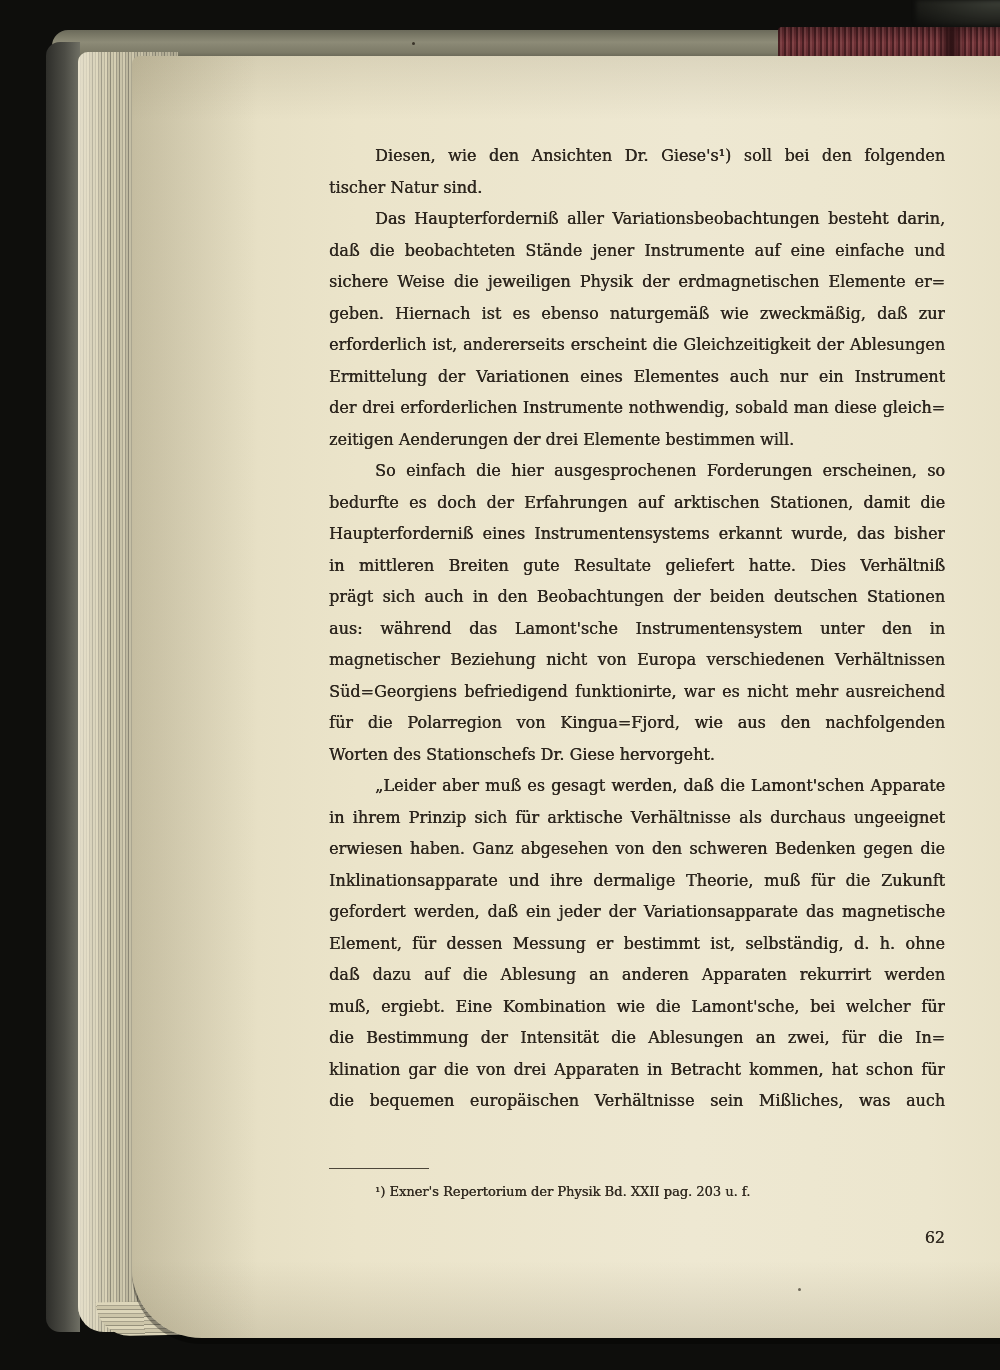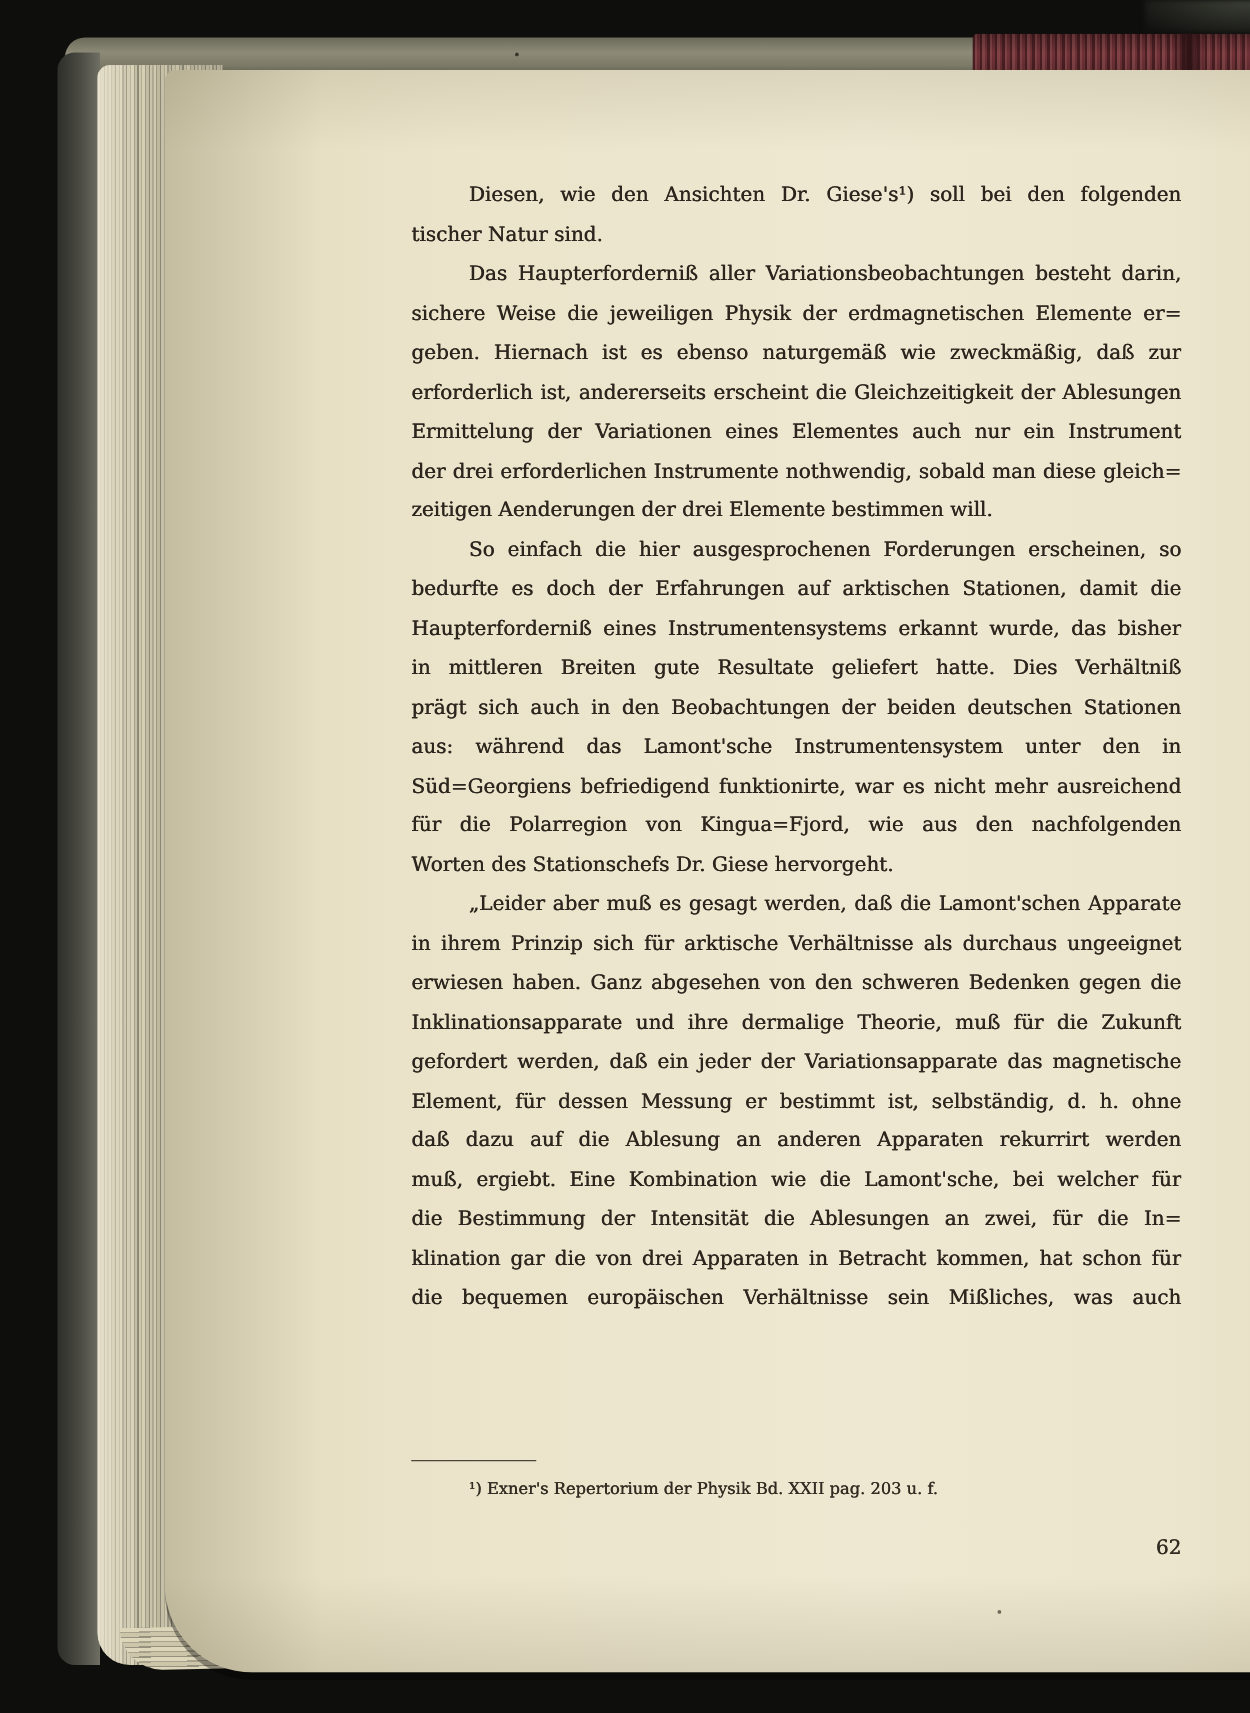--- a/index.html
+++ b/index.html
@@ -120,32 +120,34 @@
   <div class="page">
 
     <div class="speck" style="left:280px; top:-14px; width:3px; height:3px;"></div>
     <div class="speck" style="left:666px; top:1232px; width:3px; height:3px; opacity:.7;"></div>
 
     <div class="text-block">
 
     <div class="line indent">Diesen, wie den Ansichten Dr. Giese's¹) soll bei den folgenden</div>
         <div class="line para-end">tischer Natur sind.</div>
         <div class="line indent">Das Haupterforderniß aller Variationsbeobachtungen besteht darin,</div>
+        <div class="line">daß die beobachteten Stände jener Instrumente auf eine einfache und</div>
         <div class="line">sichere Weise die jeweiligen Physik der erdmagnetischen Elemente er=</div>
         <div class="line">geben.  Hiernach ist es ebenso naturgemäß wie zweckmäßig, daß zur</div>
         <div class="line">erforderlich ist, andererseits erscheint die Gleichzeitigkeit der Ablesungen</div>
         <div class="line">Ermittelung der Variationen eines Elementes auch nur ein Instrument</div>
         <div class="line">der drei erforderlichen Instrumente nothwendig, sobald man diese gleich=</div>
         <div class="line para-end">zeitigen Aenderungen der drei Elemente bestimmen will.</div>
         <div class="line indent">So einfach die hier ausgesprochenen Forderungen erscheinen, so</div>
         <div class="line">bedurfte es doch der Erfahrungen auf arktischen Stationen, damit die</div>
         <div class="line">Haupterforderniß eines Instrumentensystems erkannt wurde, das bisher</div>
         <div class="line">in mittleren Breiten gute Resultate geliefert hatte.  Dies Verhältniß</div>
         <div class="line">prägt sich auch in den Beobachtungen der beiden deutschen Stationen</div>
         <div class="line">aus: während das Lamont'sche Instrumentensystem unter den in</div>
+        <div class="line">magnetischer Beziehung nicht von Europa verschiedenen Verhältnissen</div>
         <div class="line">Süd=Georgiens befriedigend funktionirte, war es nicht mehr ausreichend</div>
         <div class="line">für die Polarregion von Kingua=Fjord, wie aus den nachfolgenden</div>
         <div class="line para-end">Worten des Stationschefs Dr. Giese hervorgeht.</div>
         <div class="line indent">„Leider aber muß es gesagt werden, daß die Lamont'schen Apparate</div>
         <div class="line">in ihrem Prinzip sich für arktische Verhältnisse als durchaus ungeeignet</div>
         <div class="line">erwiesen haben.  Ganz abgesehen von den schweren Bedenken gegen die</div>
         <div class="line">Inklinationsapparate und ihre dermalige Theorie, muß für die Zukunft</div>
         <div class="line">gefordert werden, daß ein jeder der Variationsapparate das magnetische</div>
         <div class="line">Element, für dessen Messung er bestimmt ist, selbständig, d. h. ohne</div>
         <div class="line">daß dazu auf die Ablesung an anderen Apparaten rekurrirt werden</div>

